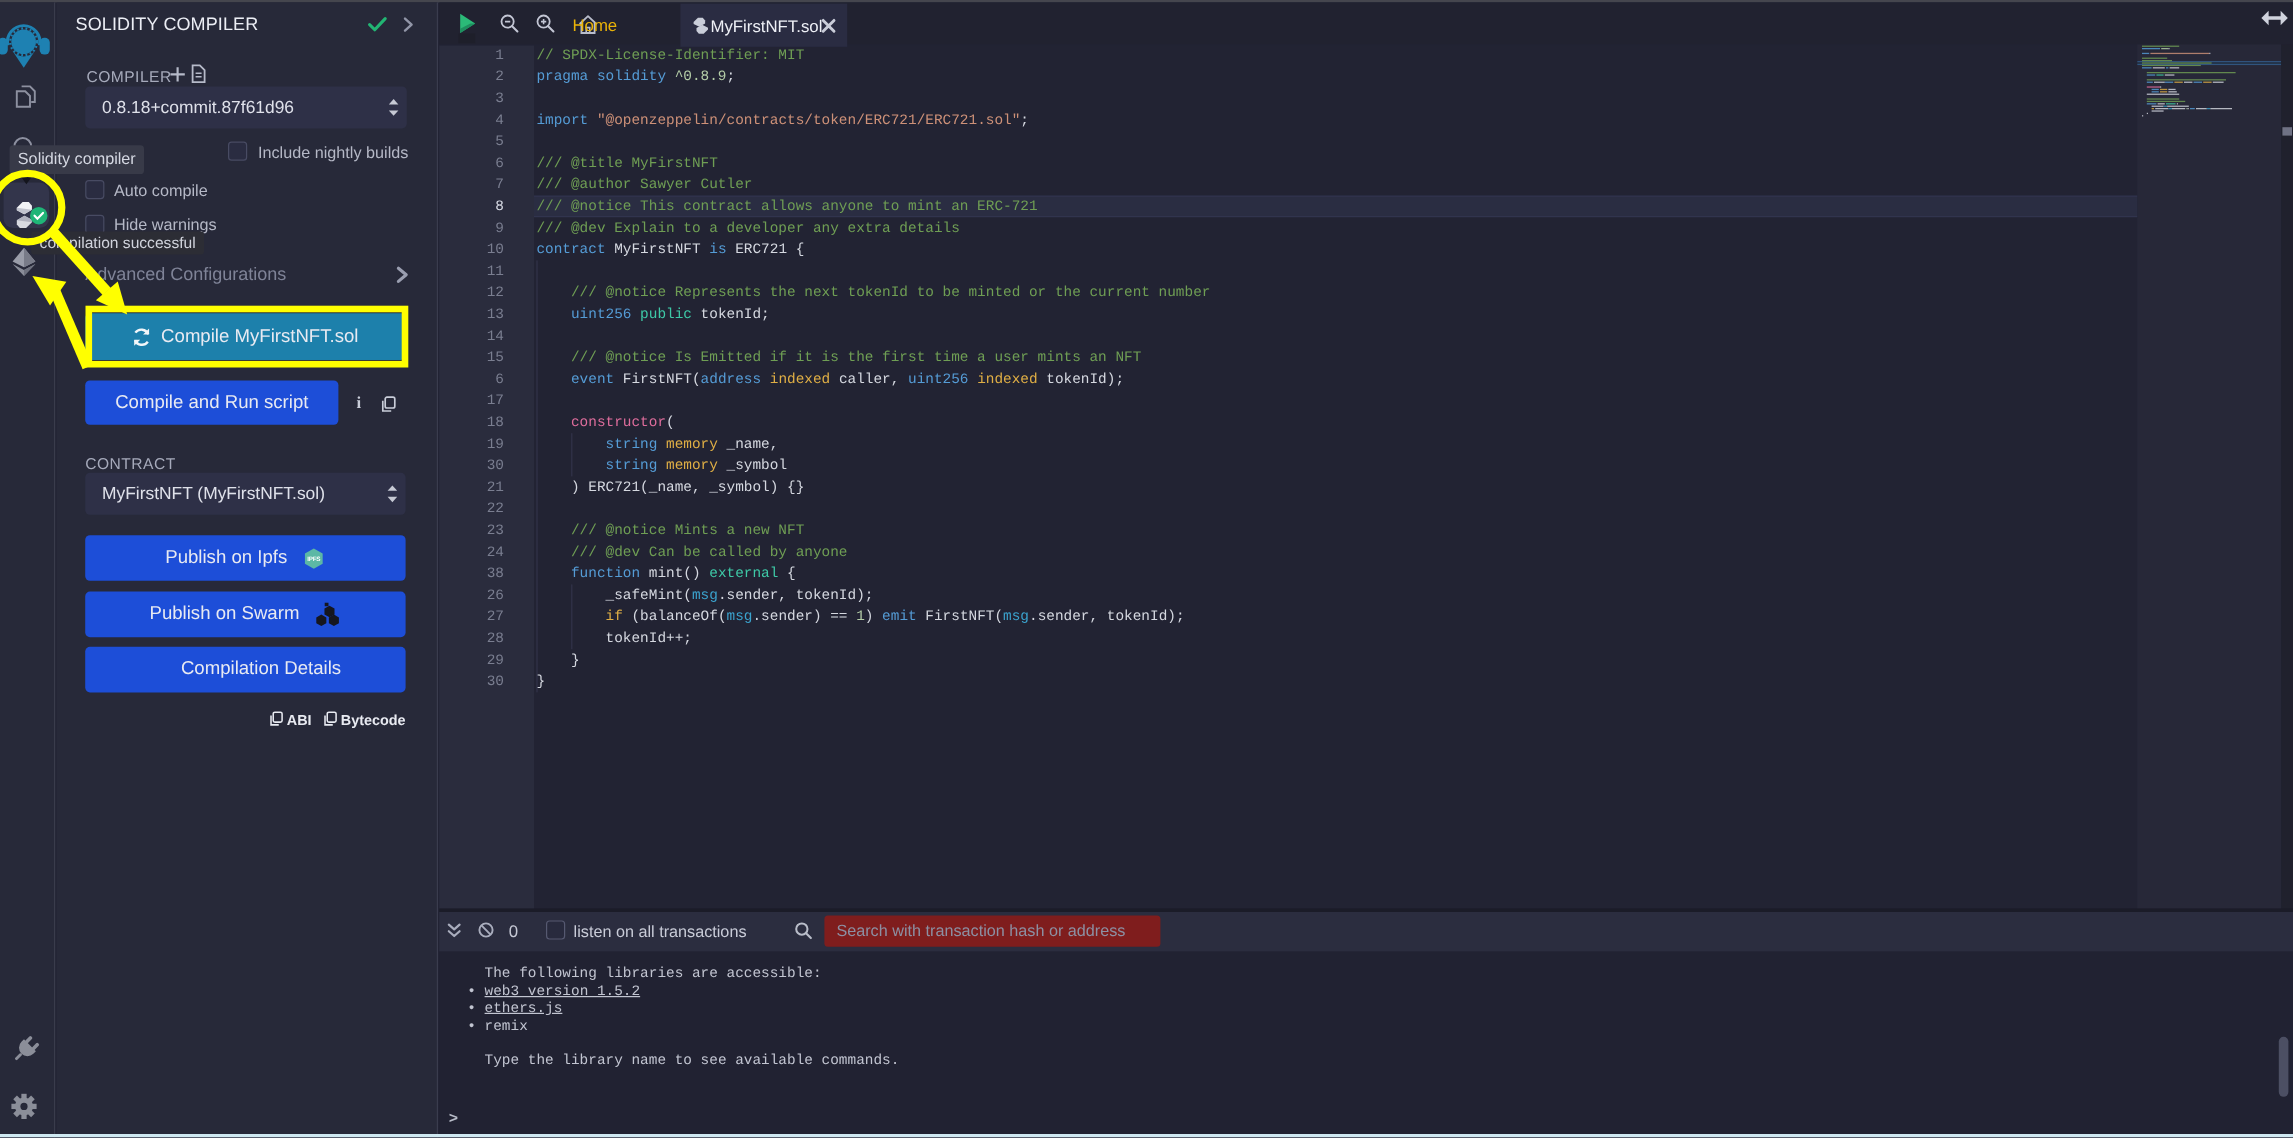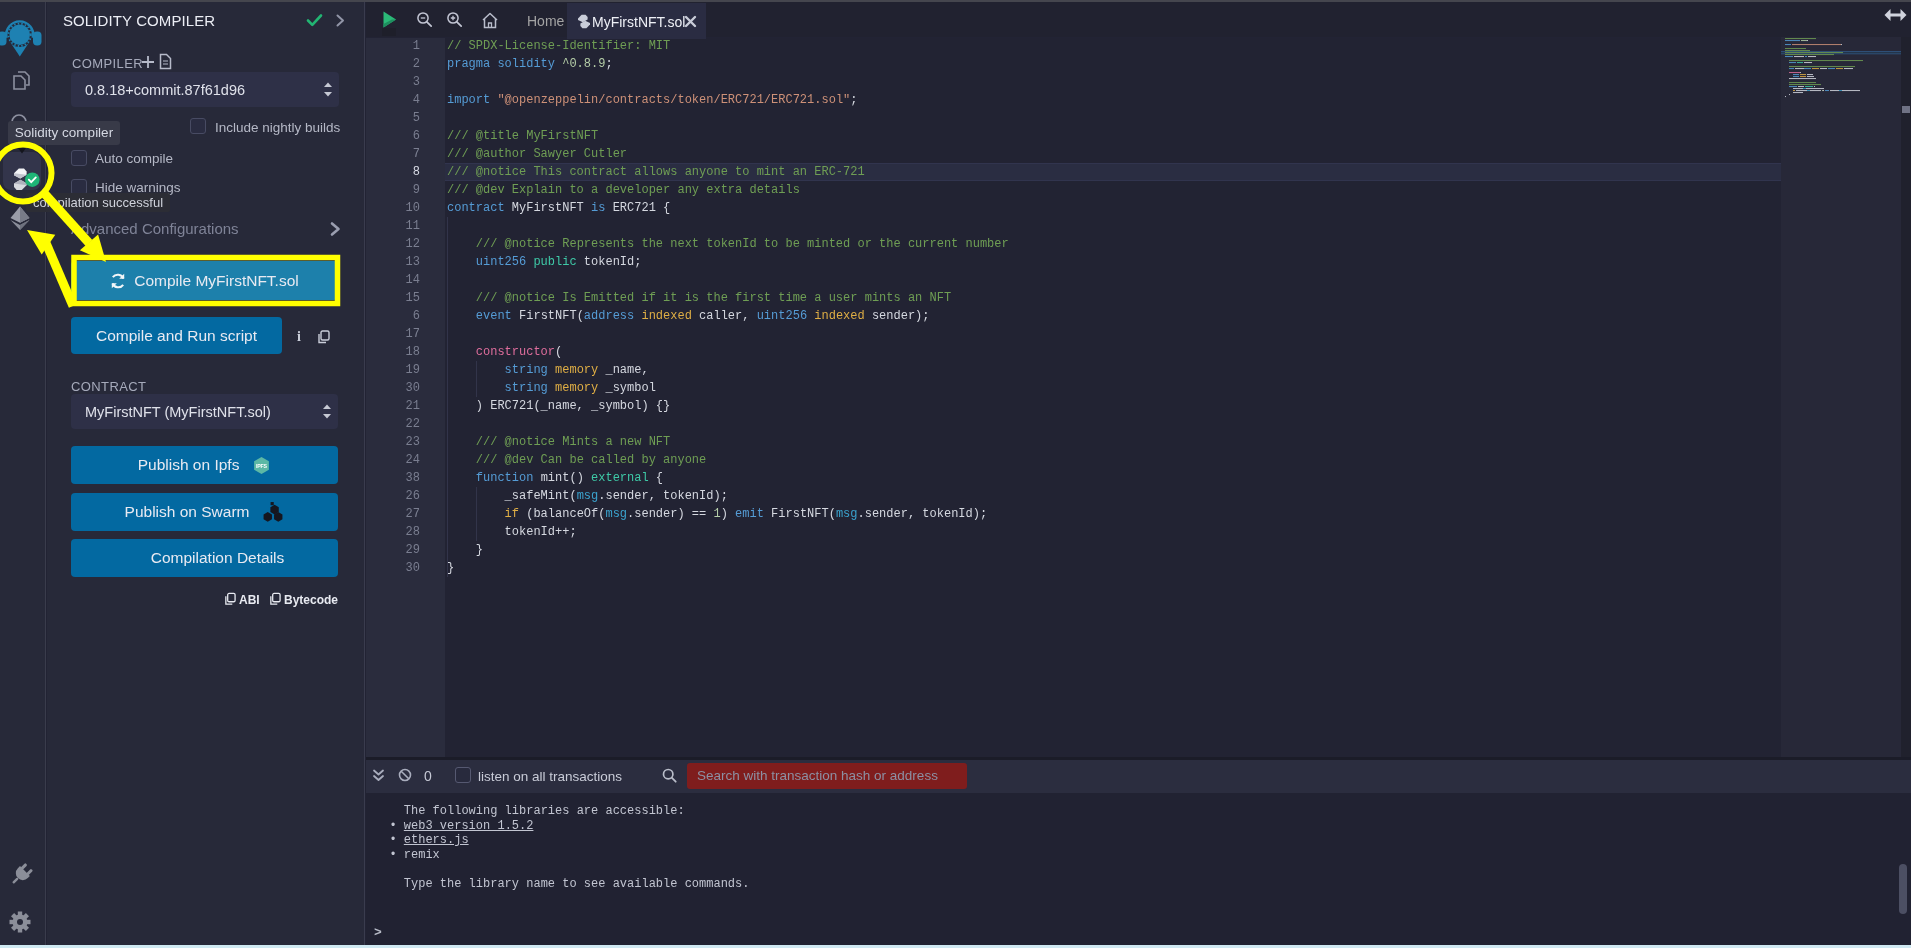--- a/index.html
+++ b/index.html
@@ -1,20 +1,20 @@
 <!DOCTYPE html>
 <html><head>
 <meta charset="utf-8">
 <style>
   * { margin:0; padding:0; box-sizing:border-box; }
   html,body { width:1911px; height:948px; overflow:hidden; background:#222334; }
   body { font-family:"Liberation Sans", sans-serif; position:relative; }
   .abs { position:absolute; }
   .mono { font-family:"Liberation Mono", monospace; }
-  .btn { position:absolute; border-radius:4px; background:#0369a1; color:#E8EAF2; font-size:15.5px;
+  .btn { position:absolute; border-radius:4px; background:#1d4ed8; color:#E8EAF2; font-size:15.5px;
          display:flex; align-items:center; justify-content:center; }
   .sel { position:absolute; border-radius:4px; background:#2E3047; color:#DFE1EA; font-size:14.5px;
          display:flex; align-items:center; }
   .cb  { position:absolute; width:16px; height:16px; border:1px solid #484B63; border-radius:3px; background:#2A2C41; }
   .cblabel { position:absolute; color:#B5B8C6; font-size:13.5px; }
   .smallcap { position:absolute; color:#A6AABB; font-size:13px; letter-spacing:0.4px; }
 </style>
 </head>
 <body>
 
@@ -138,21 +138,21 @@
 <svg class="abs" style="left:446px; top:11px;" width="17" height="17" viewBox="0 0 17 17">
     <circle cx="7" cy="7" r="5.1" stroke="#C3C6D4" stroke-width="1.5" fill="none"></circle>
     <path d="M10.8 10.8 L15.2 15.2" stroke="#C3C6D4" stroke-width="1.7" stroke-linecap="round"></path>
     <path d="M4.8 7 h4.4 M7 4.8 v4.4" stroke="#C3C6D4" stroke-width="1.3"></path>
   </svg>
 <svg class="abs" style="left:481px; top:12px;" width="18" height="17" viewBox="0 0 18 17">
     <path d="M2 8 L9 1.5 L16 8" stroke="#B9BDCB" stroke-width="1.5" fill="none" stroke-linejoin="round"></path>
     <path d="M3.5 7 V15.5 H14.5 V7" stroke="#B9BDCB" stroke-width="1.5" fill="none"></path>
     <path d="M7.5 15.5 V11 h3 v4.5" stroke="#B9BDCB" stroke-width="1.3" fill="none"></path>
   </svg>
-<div class="abs" style="left:527px; top:13px; color:#a3a3a3; font-size:14px;text-align:center;">Home</div>
+<div class="abs" style="left:477px; top:13px; color:#eab308; font-size:14px;text-align:center;">Home</div>
 
 <div class="abs" style="left:567px; top:3px; width:139px; height:36px; background:#2A2C42;"></div>
 <svg class="abs" style="left:577px; top:14px;" width="14" height="15" viewBox="0 0 14 15">
     <g fill="#C9CDD9">
       <path d="M1 4.4 L4.6 0.8 L8.6 0.8 L10.6 3.1 L10.6 5.6 L5.8 8.3 L1 5.9 Z"></path>
       <path d="M13 10.6 L9.4 14.2 L5.4 14.2 L3.4 11.9 L3.4 9.4 L8.2 6.7 L13 9.1 Z"></path>
     </g>
   </svg>
 <div class="abs" style="left:592px; top:13.5px; color:#EEF0F6; font-size:14px; font-weight:500;">MyFirstNFT.sol</div>
 <svg class="abs" style="left:684px; top:15px;" width="13" height="13" viewBox="0 0 13 13">
@@ -206,21 +206,21 @@
 <span style="color:#6F9E54">/// @title MyFirstNFT</span>
 <span style="color:#6F9E54">/// @author Sawyer Cutler</span>
 <span style="color:#6F9E54">/// @notice This contract allows anyone to mint an ERC-721</span>
 <span style="color:#6F9E54">/// @dev Explain to a developer any extra details</span>
 <span style="color:#559CD6">contract </span><span style="color:#D5D8E0">MyFirstNFT </span><span style="color:#559CD6">is </span><span style="color:#D5D8E0">ERC721 {</span>
 
 <span style="color:#D5D8E0">    </span><span style="color:#6F9E54">/// @notice Represents the next tokenId to be minted or the current number</span>
 <span style="color:#D5D8E0">    </span><span style="color:#559CD6">uint256 </span><span style="color:#3EC9A7">public </span><span style="color:#D5D8E0">tokenId;</span>
 
 <span style="color:#D5D8E0">    </span><span style="color:#6F9E54">/// @notice Is Emitted if it is the first time a user mints an NFT</span>
-<span style="color:#D5D8E0">    </span><span style="color:#559CD6">event </span><span style="color:#D5D8E0">FirstNFT(</span><span style="color:#559CD6">address </span><span style="color:#DFAE45">indexed </span><span style="color:#D5D8E0">caller, </span><span style="color:#559CD6">uint256 </span><span style="color:#DFAE45">indexed </span><span style="color:#D5D8E0">sender);</span>
+<span style="color:#D5D8E0">    </span><span style="color:#559CD6">event </span><span style="color:#D5D8E0">FirstNFT(</span><span style="color:#559CD6">address </span><span style="color:#DFAE45">indexed </span><span style="color:#D5D8E0">caller, </span><span style="color:#559CD6">uint256 </span><span style="color:#DFAE45">indexed </span><span style="color:#D5D8E0">tokenId);</span>
 
 <span style="color:#D5D8E0">    </span><span style="color:#DE6D9C">constructor</span><span style="color:#D5D8E0">(</span>
 <span style="color:#D5D8E0">        </span><span style="color:#559CD6">string </span><span style="color:#DFAE45">memory </span><span style="color:#D5D8E0">_name,</span>
 <span style="color:#D5D8E0">        </span><span style="color:#559CD6">string </span><span style="color:#DFAE45">memory </span><span style="color:#D5D8E0">_symbol</span>
 <span style="color:#D5D8E0">    ) ERC721(_name, _symbol) {}</span>
 
 <span style="color:#D5D8E0">    </span><span style="color:#6F9E54">/// @notice Mints a new NFT</span>
 <span style="color:#D5D8E0">    </span><span style="color:#6F9E54">/// @dev Can be called by anyone</span>
 <span style="color:#D5D8E0">    </span><span style="color:#559CD6">function </span><span style="color:#D5D8E0">mint() </span><span style="color:#3EC9A7">external </span><span style="color:#D5D8E0">{</span>
 <span style="color:#D5D8E0">        _safeMint(</span><span style="color:#3BA3CE">msg</span><span style="color:#D5D8E0">.sender, tokenId);</span>

